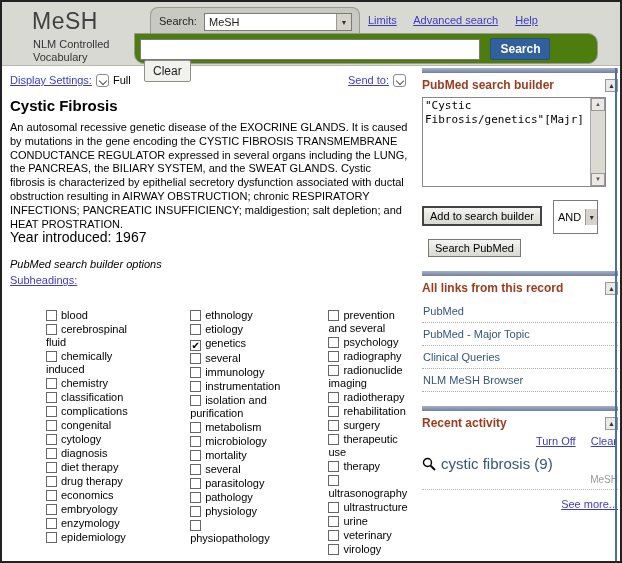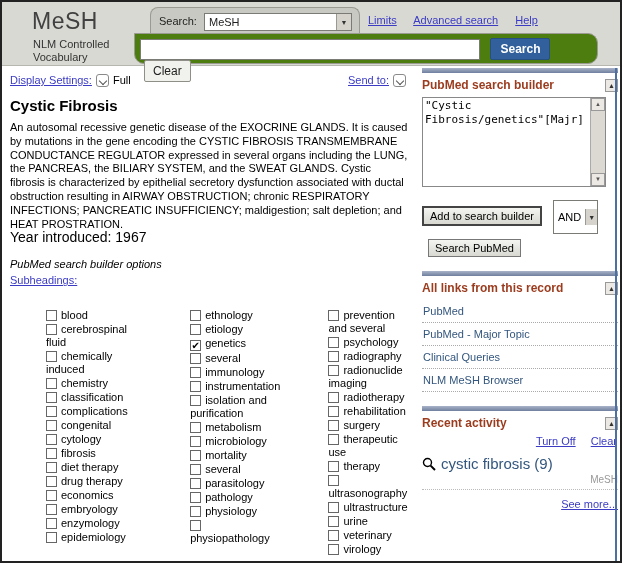--- a/index.html
+++ b/index.html
@@ -145,21 +145,21 @@
     <div class="cols">
       <div class="col-1">
           <div class="cb-item"><span class="checkbox"></span><span>blood</span></div>
           <div class="cb-item"><span class="checkbox"></span><span>cerebrospinal fluid</span></div>
           <div class="cb-item"><span class="checkbox"></span><span>chemically induced</span></div>
           <div class="cb-item"><span class="checkbox"></span><span>chemistry</span></div>
           <div class="cb-item"><span class="checkbox"></span><span>classification</span></div>
           <div class="cb-item"><span class="checkbox"></span><span>complications</span></div>
           <div class="cb-item"><span class="checkbox"></span><span>congenital</span></div>
           <div class="cb-item"><span class="checkbox"></span><span>cytology</span></div>
-          <div class="cb-item"><span class="checkbox"></span><span>fibrosis</span></div>
+          <div class="cb-item"><span class="checkbox"></span><span>diagnosis</span></div>
           <div class="cb-item"><span class="checkbox"></span><span>diet therapy</span></div>
           <div class="cb-item"><span class="checkbox"></span><span>drug therapy</span></div>
           <div class="cb-item"><span class="checkbox"></span><span>economics</span></div>
           <div class="cb-item"><span class="checkbox"></span><span>embryology</span></div>
           <div class="cb-item"><span class="checkbox"></span><span>enzymology</span></div>
           <div class="cb-item"><span class="checkbox"></span><span>epidemiology</span></div>
         </div>
       <div class="col-2">
           <div class="cb-item"><span class="checkbox"></span><span>ethnology</span></div>
           <div class="cb-item"><span class="checkbox"></span><span>etiology</span></div>

